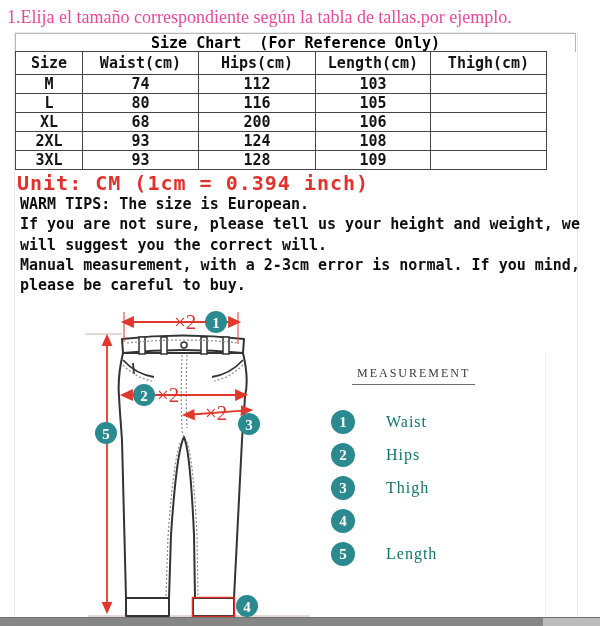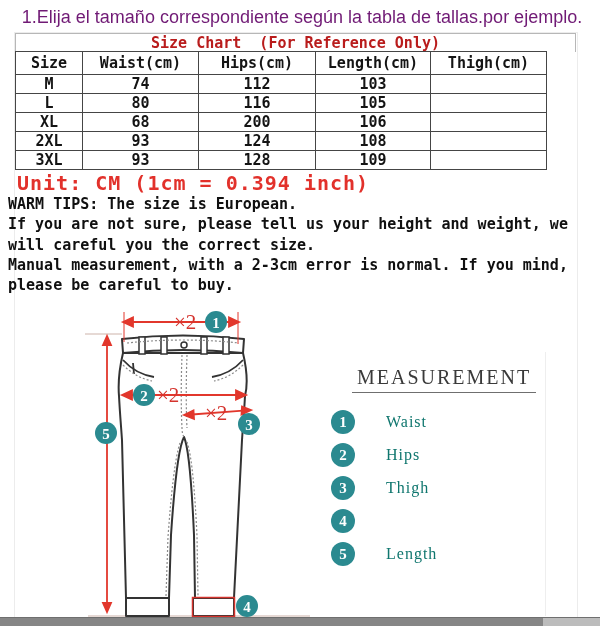--- a/index.html
+++ b/index.html
@@ -2,36 +2,36 @@
 <html><head>
 <meta charset="utf-8">
 <style>
   html,body{margin:0;padding:0;background:#fff;}
   .page{position:relative;width:600px;height:626px;background:#ffffff;overflow:hidden;
         font-family:"DejaVu Sans Mono",monospace;}
   .faint-frame{position:absolute;left:14px;top:32px;width:562px;height:584px;
                border:1px solid #ececec;pointer-events:none;}
   .section-line{position:absolute;left:545px;top:352px;width:1px;height:264px;background:#eeeeee;}
   .heading{position:absolute;left:7px;top:7px;width:590px;
-           font-family:Liberation Sans, sans-serif;font-size:18px;color:#701a75;white-space:nowrap;text-align:center;}
+           font-family:Liberation Serif, serif;font-size:18px;color:#ec4899;white-space:nowrap;}
   .chart-title{position:absolute;left:15px;top:33px;width:559px;height:18px;
                border:1px solid #b7b7b7;border-bottom:none;text-align:center;
-               font-weight:bold;font-size:15px;line-height:18px;color:#b91c1c;white-space:pre;}
+               font-weight:bold;font-size:15px;line-height:18px;color:#000000;white-space:pre;}
   table.size{position:absolute;left:15px;top:51px;border-collapse:collapse;table-layout:fixed;width:531px;padding-left:12px;}
   table.size th,table.size td{border:1px solid #454545;text-align:center;padding:0;
                font-size:15px;font-weight:bold;color:#141414;overflow:hidden;}
   table.size th{height:22px;}
   table.size td{height:18px;}
   .unit{position:absolute;left:17px;top:171px;font-size:20px;font-weight:bold;
         color:#e2312b;letter-spacing:1px;white-space:nowrap;}
-  .tips{position:absolute;left:8px;top:194px;font-size:15px;font-weight:bold;color:#101010;
+  .tips{position:absolute;left:20px;top:194px;font-size:15px;font-weight:bold;color:#101010;
         line-height:20.3px;white-space:nowrap;}
   svg.diagram{position:absolute;left:0;top:280px;width:330px;height:346px;}
   .measure-head{position:absolute;left:352px;top:366px;
-        font-family:"Liberation Serif",serif;font-size:20px;letter-spacing:2px;color:#3a3a3a;
+        font-family:"Liberation Serif",serif;font-size:12px;letter-spacing:2px;color:#3a3a3a;
         padding:0 5px 3px 5px;border-bottom:1px solid #6f6f6f;}
   .m-list{position:absolute;left:331px;top:410px;}
   .m-item{display:flex;align-items:center;height:24px;margin-bottom:9px;}
   .m-circle{flex:0 0 24px;width:24px;height:24px;border-radius:50%;background:#2b8a90;color:#fff;
         font-family:"Liberation Serif",serif;font-size:15px;font-weight:bold;
         text-align:center;line-height:24px;}
   .m-label{margin-left:31px;font-family:"Liberation Serif",serif;font-size:16px;
         color:#0f766e;letter-spacing:1px;white-space:nowrap;}
   .bottom-bar{position:absolute;left:0;top:617px;width:600px;height:9px;box-sizing:border-box;
         border-top:1px solid #6f6f6f;
@@ -105,21 +105,21 @@
           <td></td>
         </tr>
       </tbody>
   </table>
 
   <div class="unit">Unit: CM (1cm = 0.394 inch)</div>
 
   <div class="tips">
     <div>WARM TIPS: The size is European.</div>
     <div>If you are not sure, please tell us your height and weight, we</div>
-    <div>will careful you the correct size.</div>
+    <div>will suggest you the correct will.</div>
     <div>Manual measurement, with a 2-3cm error is normal. If you mind,</div>
     <div>please be careful to buy.</div>
   </div>
 
   <svg class="diagram" viewBox="0 0 330 346">
 
     <g stroke="#cdb3aa" stroke-width="1">
       <line x1="85" y1="54" x2="122" y2="54"></line>
       <line x1="88" y1="336" x2="310" y2="336"></line>
     </g>

